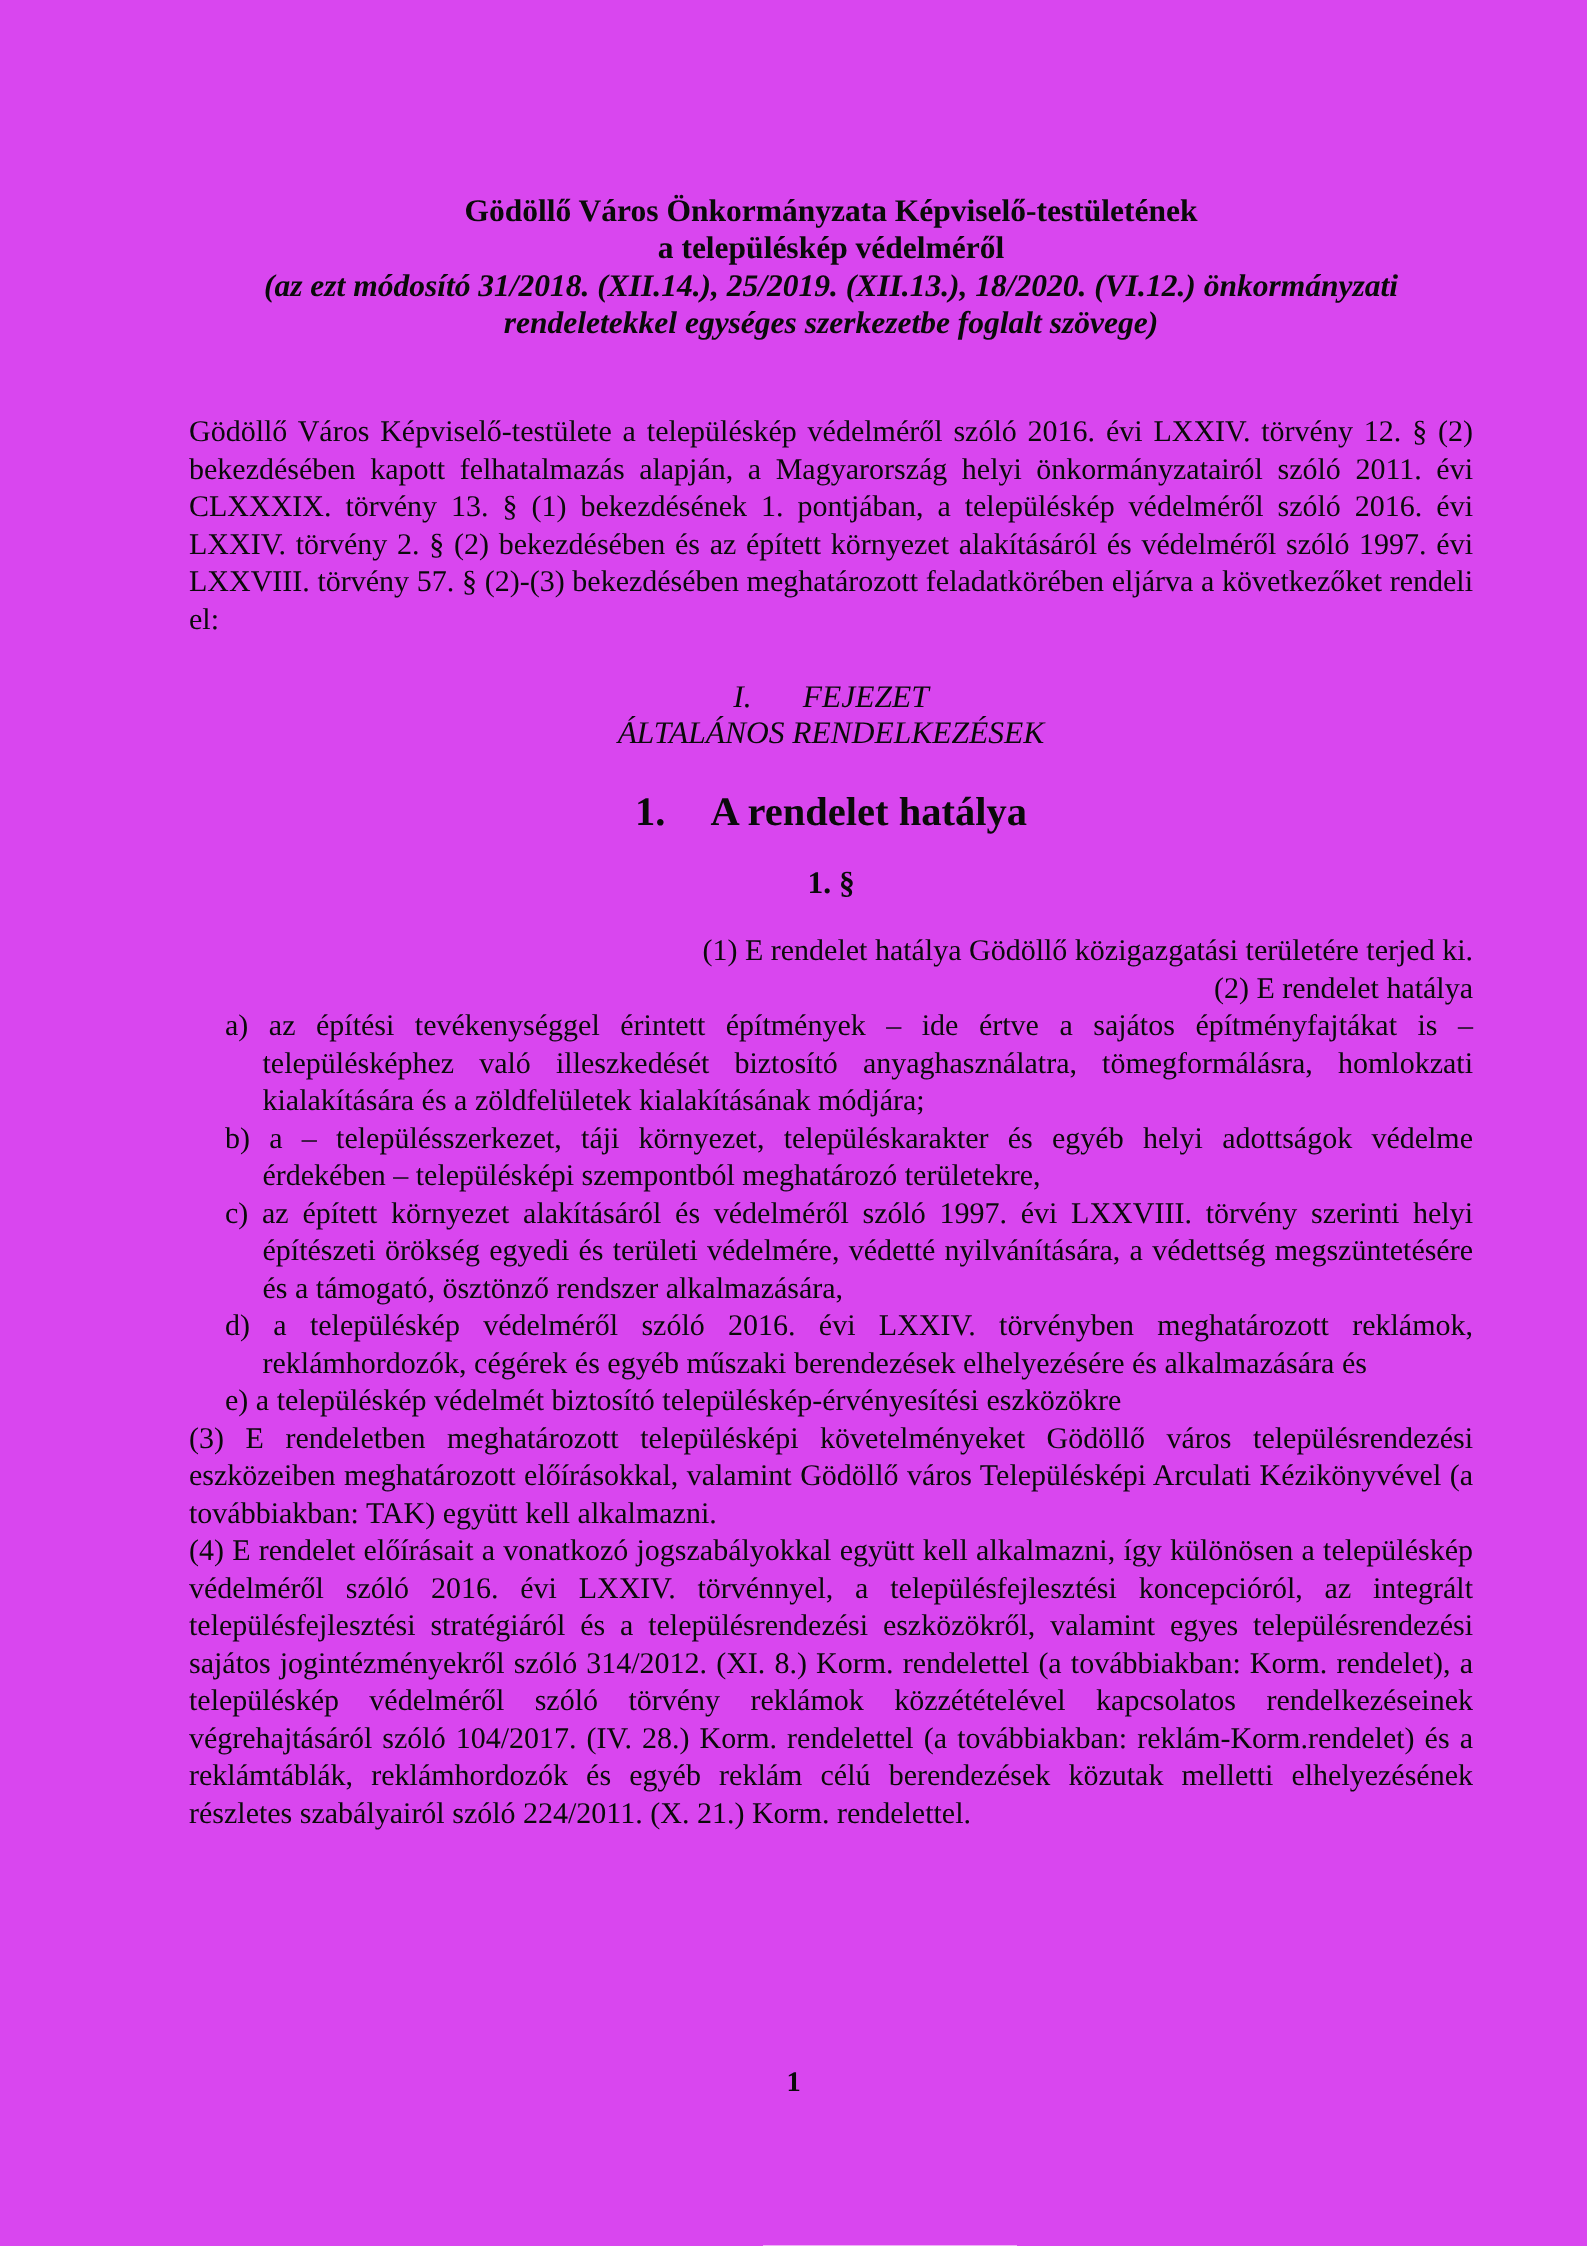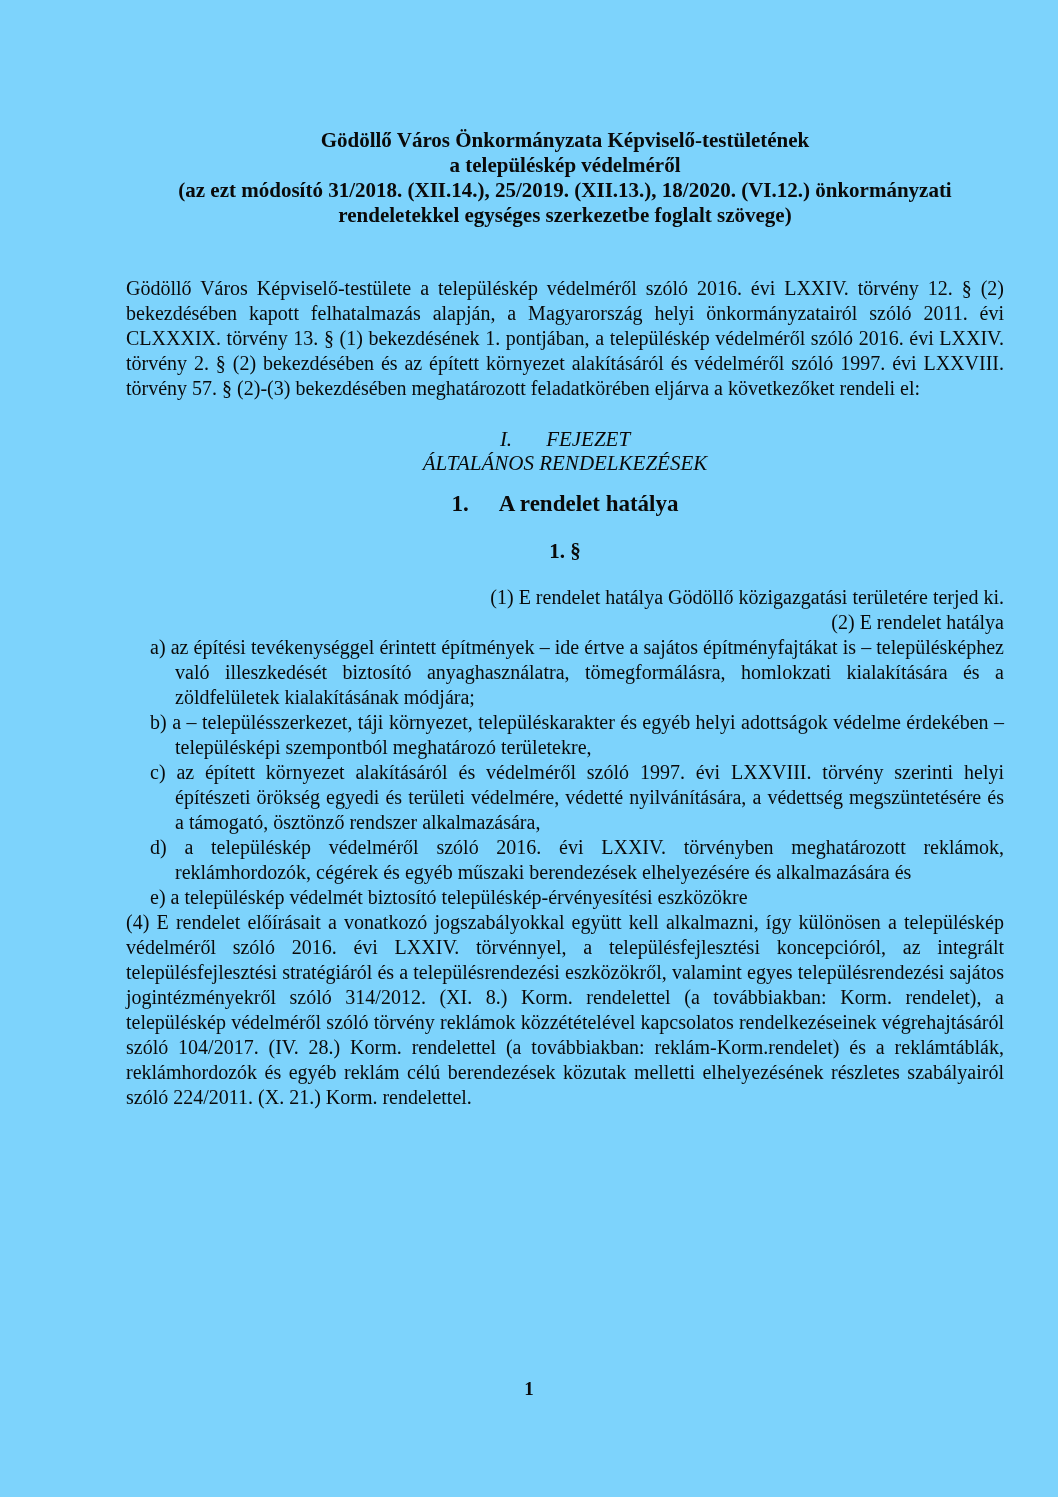--- a/index.html
+++ b/index.html
@@ -6,39 +6,39 @@
   html, body { background: #ffffff; }
   body {
     width: 1058px; height: 1497px;
     position: relative;
     font-family: "Liberation Serif", "DejaVu Serif", serif;
     color: #0a0a0a;
     -webkit-font-smoothing: antialiased;
   }
   .page {
     position: absolute; inset: 0;
-    padding: 128px 54px 0 126px;
-    background: #7dd3fc;
+    padding: 128px 76px 0 126px;
+    background: #d946ef;
     overflow: hidden;
   }
   
   .title-block { text-align: center; font-size: 21px; line-height: 25px; }
   .t-bold { font-weight: bold; }
-  .t-bolditalic { font-weight: bold; }
+  .t-bolditalic { font-weight: bold; font-style: italic; }
   
   .preamble {
     margin-top: 48px;
     font-size: 20px; line-height: 25px;
     text-align: justify;
   }
   
   .chapter { margin-top: 26px; text-align: center; font-style: italic; font-size: 21px; line-height: 24px; }
   .chapter .chap-num { margin-right: 34px; }
   
-  .sec-heading { margin-top: 17px; text-align: center; font-weight: bold; font-size: 23px; line-height: 24px; }
+  .sec-heading { margin-top: 29px; text-align: center; font-weight: bold; font-size: 27px; line-height: 24px; }
   .sec-heading .sec-num { margin-right: 30px; }
   
   .art-heading { margin-top: 23px; text-align: center; font-weight: bold; font-size: 21px; line-height: 24px; }
   
   .body-text { margin-top: 22px; font-size: 20px; line-height: 25px; }
   .body-text p { text-align: right; }
   .body-text p.just { text-align: justify; }
   .li {
     padding-left: 49px;
     text-indent: -25px;
@@ -98,18 +98,19 @@
     <div class="li">
       <span>d)</span>
       <span>a településkép védelméről szóló 2016. évi LXXIV. törvényben meghatározott reklámok, reklámhordozók, cégérek és egyéb műszaki berendezések elhelyezésére és </span><span class="u">alkalmazására</span><span> és</span>
     </div>
 
     <div class="li">
       <span>e)</span>
       <span>a településkép védelmét biztosító településkép-érvényesítési eszközökre</span>
     </div>
 
+    <p class="just">(3) E rendeletben meghatározott településképi követelményeket Gödöllő város településrendezési eszközeiben meghatározott előírásokkal, valamint Gödöllő város Településképi Arculati Kézikönyvével (a továbbiakban: TAK) együtt kell alkalmazni.</p>
     <p class="just">(4) E rendelet előírásait a vonatkozó jogszabályokkal együtt kell alkalmazni, így különösen a településkép védelméről szóló 2016. évi LXXIV. törvénnyel, a településfejlesztési koncepcióról, az integrált településfejlesztési stratégiáról és a településrendezési eszközökről, valamint egyes településrendezési sajátos jogintézményekről szóló 314/2012. (XI. 8.) Korm. rendelettel (a továbbiakban: Korm. rendelet), a településkép védelméről szóló törvény reklámok közzétételével kapcsolatos rendelkezéseinek végrehajtásáról szóló 104/2017. (IV. 28.) Korm. rendelettel (a továbbiakban: reklám-Korm.rendelet) és a reklámtáblák, reklámhordozók és egyéb reklám célú berendezések közutak melletti elhelyezésének részletes szabályairól szóló 224/2011. (X. 21.) Korm. rendelettel.</p>
   </div>
 
   <div class="page-number">1</div>
 
 </div>
 
 </body></html>

